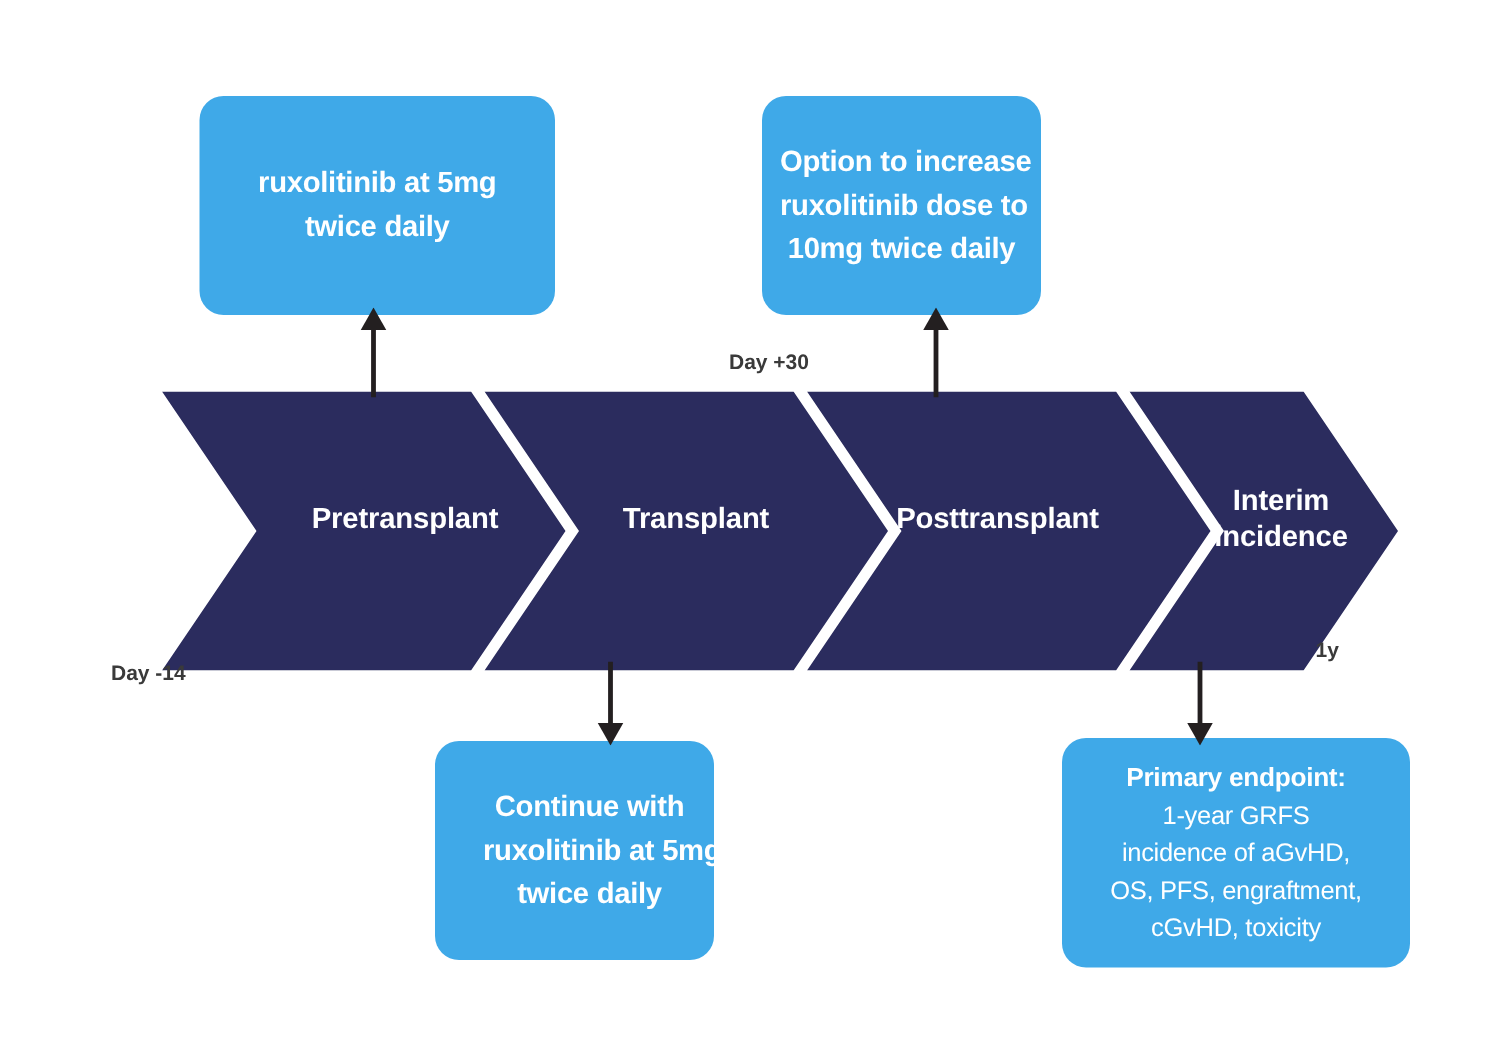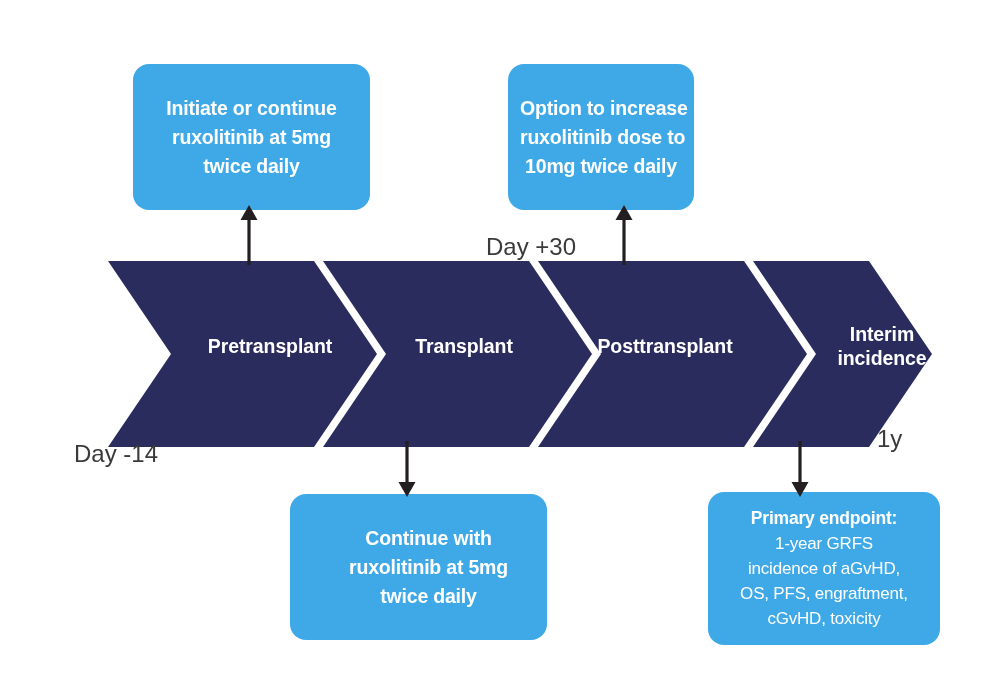--- a/index.html
+++ b/index.html
@@ -47,21 +47,21 @@
   .callout.endpoints .line {
     font-size: 17px;
     line-height: 25px;
   }
   .callout.endpoints .line.head { font-weight: bold; font-size: 17.5px; }
   .callout.endpoints .line.sub  { font-weight: normal; font-size: 17px; }
 
   
   #box-pre    { left: 133px; top: 64px;  width: 237px; height: 146px; }
   #box-inc    { left: 508px; top: 64px;  width: 186px; height: 146px; }
-  #box-cont   { left: 290px; top: 494px; width: 257px; height: 146px; padding-left: 32px; }
+  #box-cont   { left: 290px; top: 494px; width: 186px; height: 146px; padding-left: 32px; }
   #box-endp   { left: 708px; top: 492px; width: 232px; height: 153px; }
 
   
   #band {
     position: absolute;
     left: 108px;
     top: 261px;
     width: 824px;
     height: 186px;
   }
@@ -73,49 +73,48 @@
     font-size: 19.5px;
     font-weight: bold;
     text-align: center;
     line-height: 24px;
     white-space: nowrap;
     letter-spacing: -0.1px;
   }
   #lbl-pretransplant  { left: 180px; top: 334px; width: 180px; }
   #lbl-transplant     { left: 380px; top: 334px; width: 168px; }
   #lbl-posttransplant { left: 570px; top: 334px; width: 190px; }
-  #lbl-interim        { left: 808px; top: 322px; width: 148px; }
+  #lbl-interim        { left: 780px; top: 322px; width: 148px; }
 
   
   .axis-label {
     position: absolute;
     color: #3A3A3A;
-    font-size: 24px;
-    font-weight: normal;
+    font-size: 14px;
+    font-weight: bold;
     white-space: nowrap;
   }
   #tick-start { left: 74px;  top: 440px; }
   #tick-mid   { left: 486px; top: 233px; }
   #tick-end   { left: 877px; top: 425px; }
 
   
   .connector { position: absolute; }
   .connector svg { display: block; }
   #arrow-pre-up  { left: 238px; top: 205px; }
   #arrow-inc-up  { left: 613px; top: 205px; }
   #arrow-cont-dn { left: 396px; top: 441px; }
   #arrow-endp-dn { left: 789px; top: 441px; }
 </style>
 </head>
 <body>
 
 <div id="canvas">
 
   <div class="callout" id="box-pre">
-    <span class="line">Initiate or continue</span>
     <span class="line">ruxolitinib at 5mg</span>
     <span class="line">twice daily</span>
   </div>
 
   <div class="callout" id="box-inc">
     <span class="line">Option to increase</span>
     <span class="line">ruxolitinib dose to</span>
     <span class="line">10mg twice daily</span>
   </div>
 

